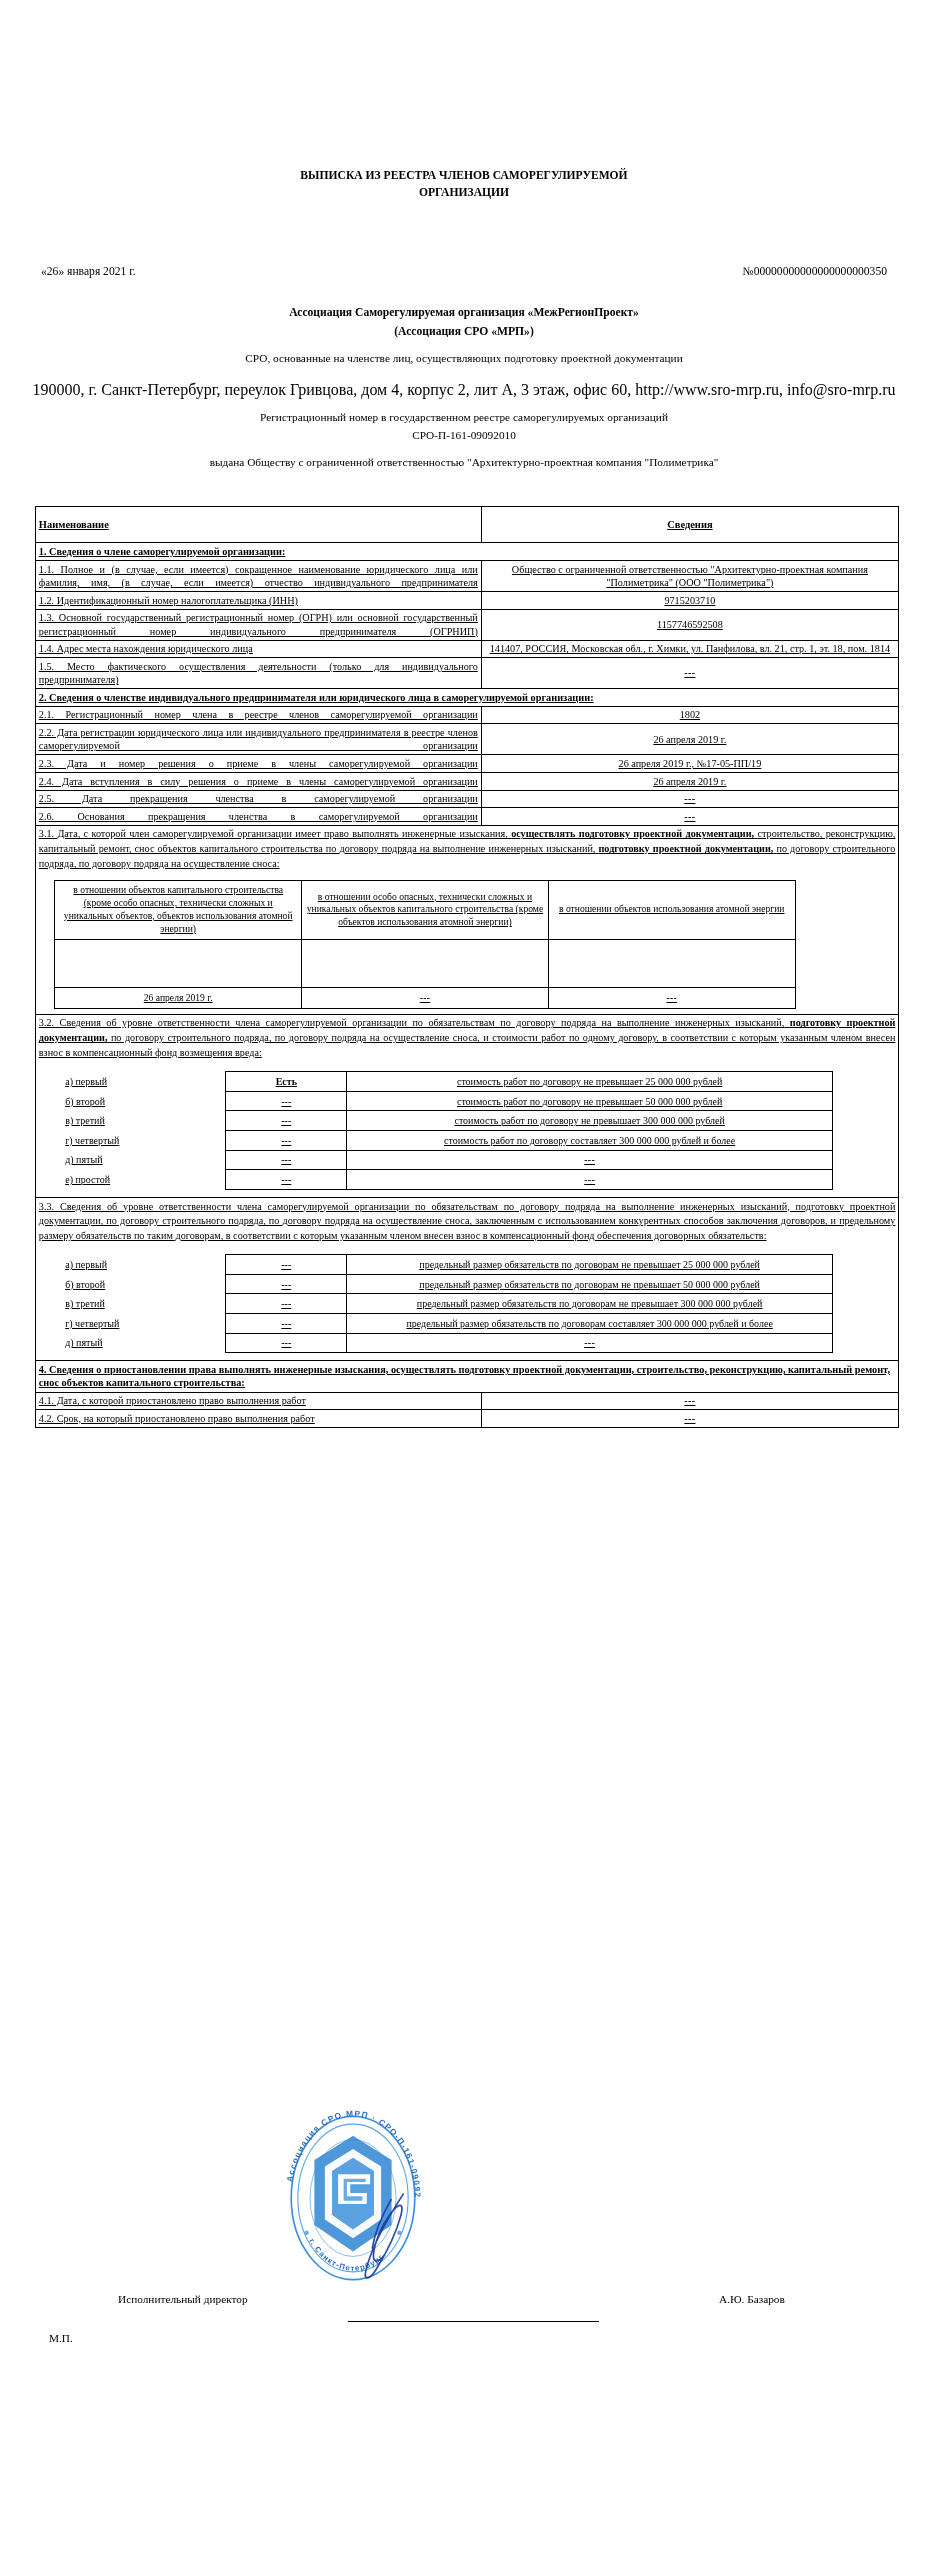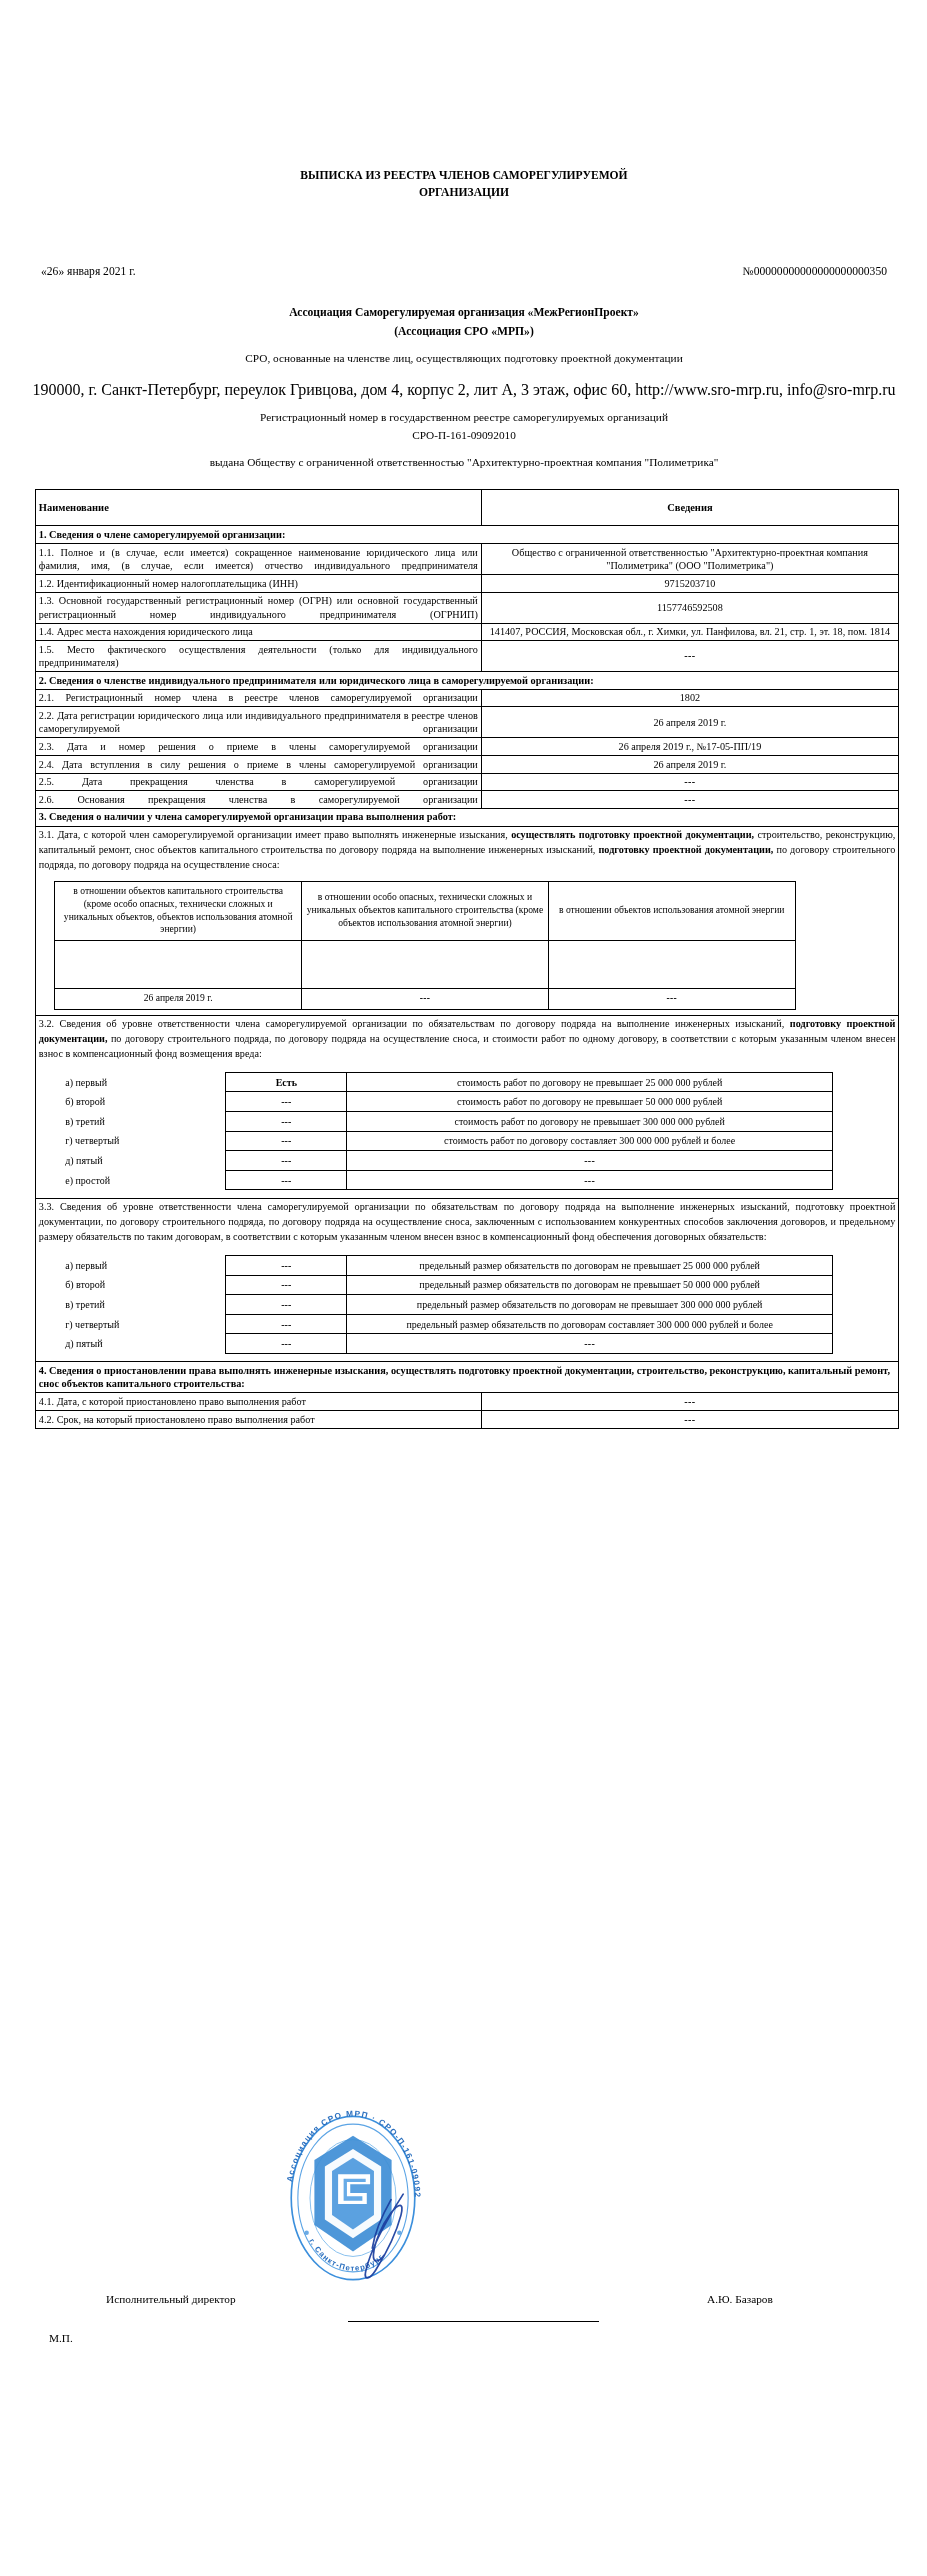--- a/index.html
+++ b/index.html
@@ -96,25 +96,26 @@
     left: 0; top: 456px;
     width: 928px;
     text-align: center;
     font-size: 11.3px;
   }
 
   
   table.main {
     position: absolute;
     left: 35px;
-    top: 489px;
+    top: 506px;
     width: 851px;
     border-collapse: collapse;
     table-layout: fixed;
     font-size: 10.2px;
+    text-decoration: underline;
   }
   table.main td {
     border: 0.9px solid #000;
     padding: 1.7px 2.8px;
     vertical-align: middle;
     line-height: 1.30;
   }
   td.col-name { width: 439px; text-align: justify; text-align-last: justify; }
   td.col-name.nojust { text-align: left; text-align-last: left; }
   td.col-val  { width: 411px; text-align: center; }
@@ -192,21 +193,21 @@
     font-weight: bold;
   }
   table.levels td.lvl-text {
     border: 0.9px solid #000;
     text-align: center;
   }
 
   
   .sig-row {
     position: absolute;
-    left: 4px;
+    left: 16px;
     top: 2293px;
     width: 908px;
     height: 22px;
     text-align: right;
   }
   .sig-title {
     position: absolute;
     left: 102px;
     top: 0;
     font-size: 11.3px;
@@ -326,23 +327,20 @@
       </tr>
       <tr>
         <td class="col-name">2.5. Дата прекращения членства в саморегулируемой организации</td>
         <td class="col-val dashes">---</td>
       </tr>
       <tr>
         <td class="col-name">2.6. Основания прекращения членства в саморегулируемой организации</td>
         <td class="col-val dashes">---</td>
       </tr>
 
-      <tr>
-        <td class="section-head" colspan="2">3. Сведения о наличии у члена саморегулируемой организации права выполнения работ:</td>
-      </tr>
 
       <tr>
         <td class="wide" colspan="2">
           <div class="para-just">
             <span>3.1. Дата, с которой член саморегулируемой организации имеет право выполнять инженерные изыскания,</span>
             <b>осуществлять подготовку проектной документации,</b>
             <span>строительство, реконструкцию, капитальный ремонт, снос объектов капитального строительства по договору подряда на выполнение инженерных изысканий,</span>
             <b>подготовку проектной документации,</b>
             <span>по договору строительного подряда, по договору подряда на осуществление сноса:</span>
           </div>

